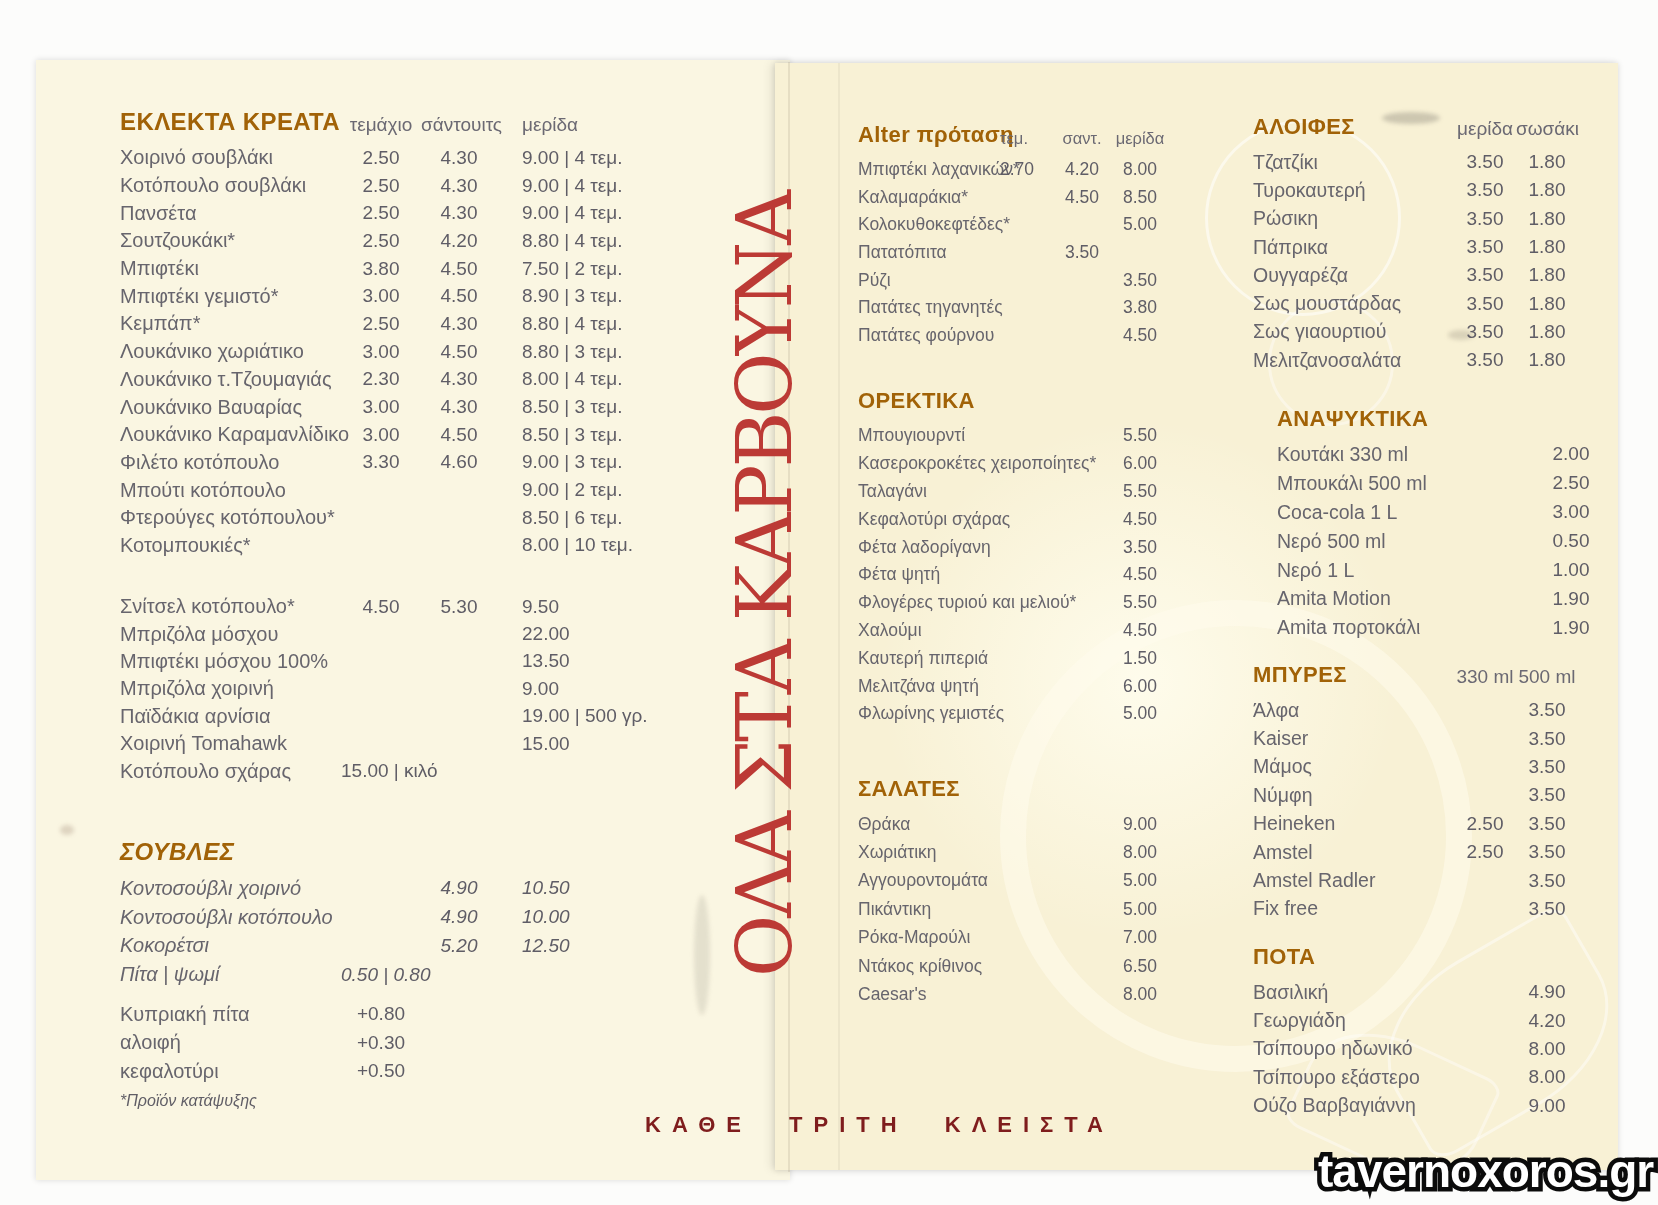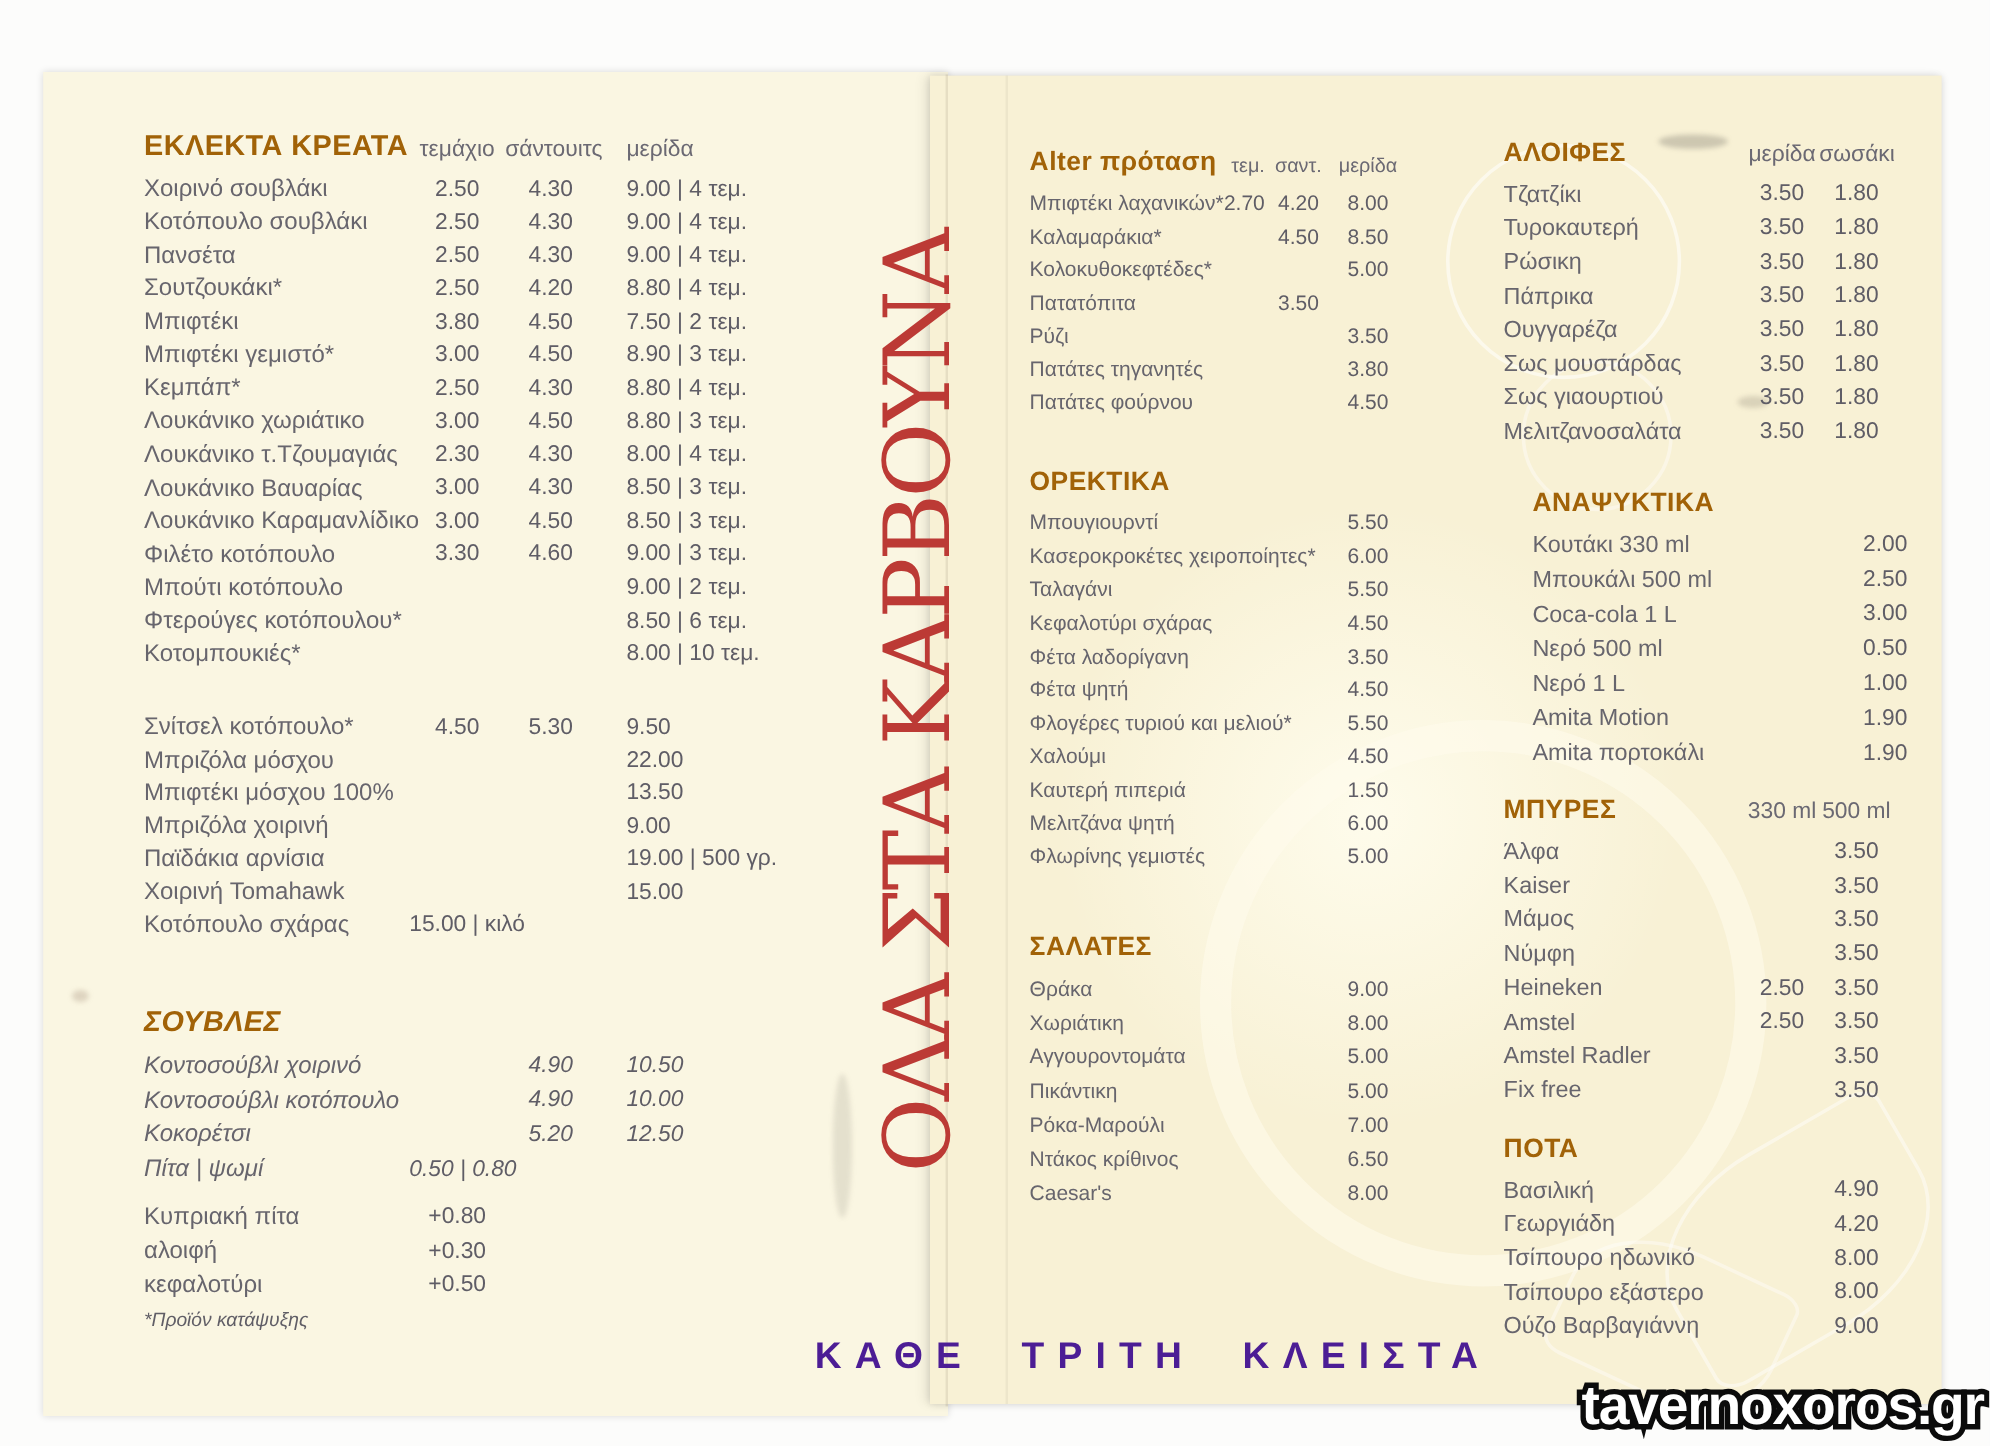--- a/index.html
+++ b/index.html
@@ -24,43 +24,43 @@
   .val{color:#5f5d66;}
 
   .lay-L{width:562px;font-size:20px;}
   .lay-L .sec-title{font-size:24px;}
   .lay-L .c1{width:80px;text-align:center;font-size:19px;margin-left:33px;}
   .lay-L .c2{width:76px;text-align:center;font-size:19px;}
   .lay-L .c3{width:160px;padding-left:25px;text-align:left;font-size:19px;}
 
   .lay-A{width:312px;font-size:17.5px;}
   .lay-A .sec-title{font-size:22px;}
-  .lay-A .c1{width:54px;text-align:right;}
+  .lay-A .c1{width:54px;text-align:left;}
   .lay-A .c2{width:56px;text-align:center;}
   .lay-A .c3{width:60px;text-align:center;}
 
   .lay-M{width:312px;font-size:17.5px;}
   .lay-M .sec-title{font-size:22px;}
   .lay-M .c1{width:60px;text-align:center;}
 
   .lay-R2{width:325px;font-size:19.5px;}
   .lay-R2 .sec-title{font-size:22px;}
   .lay-R2 .c1{width:62px;text-align:center;font-size:19px;}
   .lay-R2 .c2{width:62px;text-align:center;font-size:19px;}
 
   .lay-R1{width:325px;font-size:19.5px;}
   .lay-R1 .sec-title{font-size:22px;}
   .lay-R1 .c1{width:62px;text-align:center;font-size:19px;}
 
   .banner{position:absolute;left:720px;top:176px;height:818px;width:96px;
           writing-mode:vertical-rl;transform:rotate(180deg);
           font-family:"DejaVu Serif",serif;font-size:76px;letter-spacing:-3px;
           color:#bc3a35;text-align:center;}
-  .closed-note{position:absolute;left:679px;top:1112px;font-size:31px;font-weight:bold;
-          letter-spacing:11px;word-spacing:20px;color:#4c1d95;}
+  .closed-note{position:absolute;left:645px;top:1112px;font-size:22px;font-weight:bold;
+          letter-spacing:11px;word-spacing:20px;color:#7f1d1d;}
   .footnote{position:absolute;left:120px;top:1092px;font-style:italic;font-size:16px;color:#605e66;}
   .watermark{position:absolute;left:1318px;top:1144px;font-size:46px;font-weight:bold;
           color:#ffffff;-webkit-text-stroke:9px #0b0b0b;paint-order:stroke fill;
           letter-spacing:-1px;font-family:"Liberation Sans",sans-serif;}
 </style>
 </head>
 <body>
 
 <div class="scan">
 

